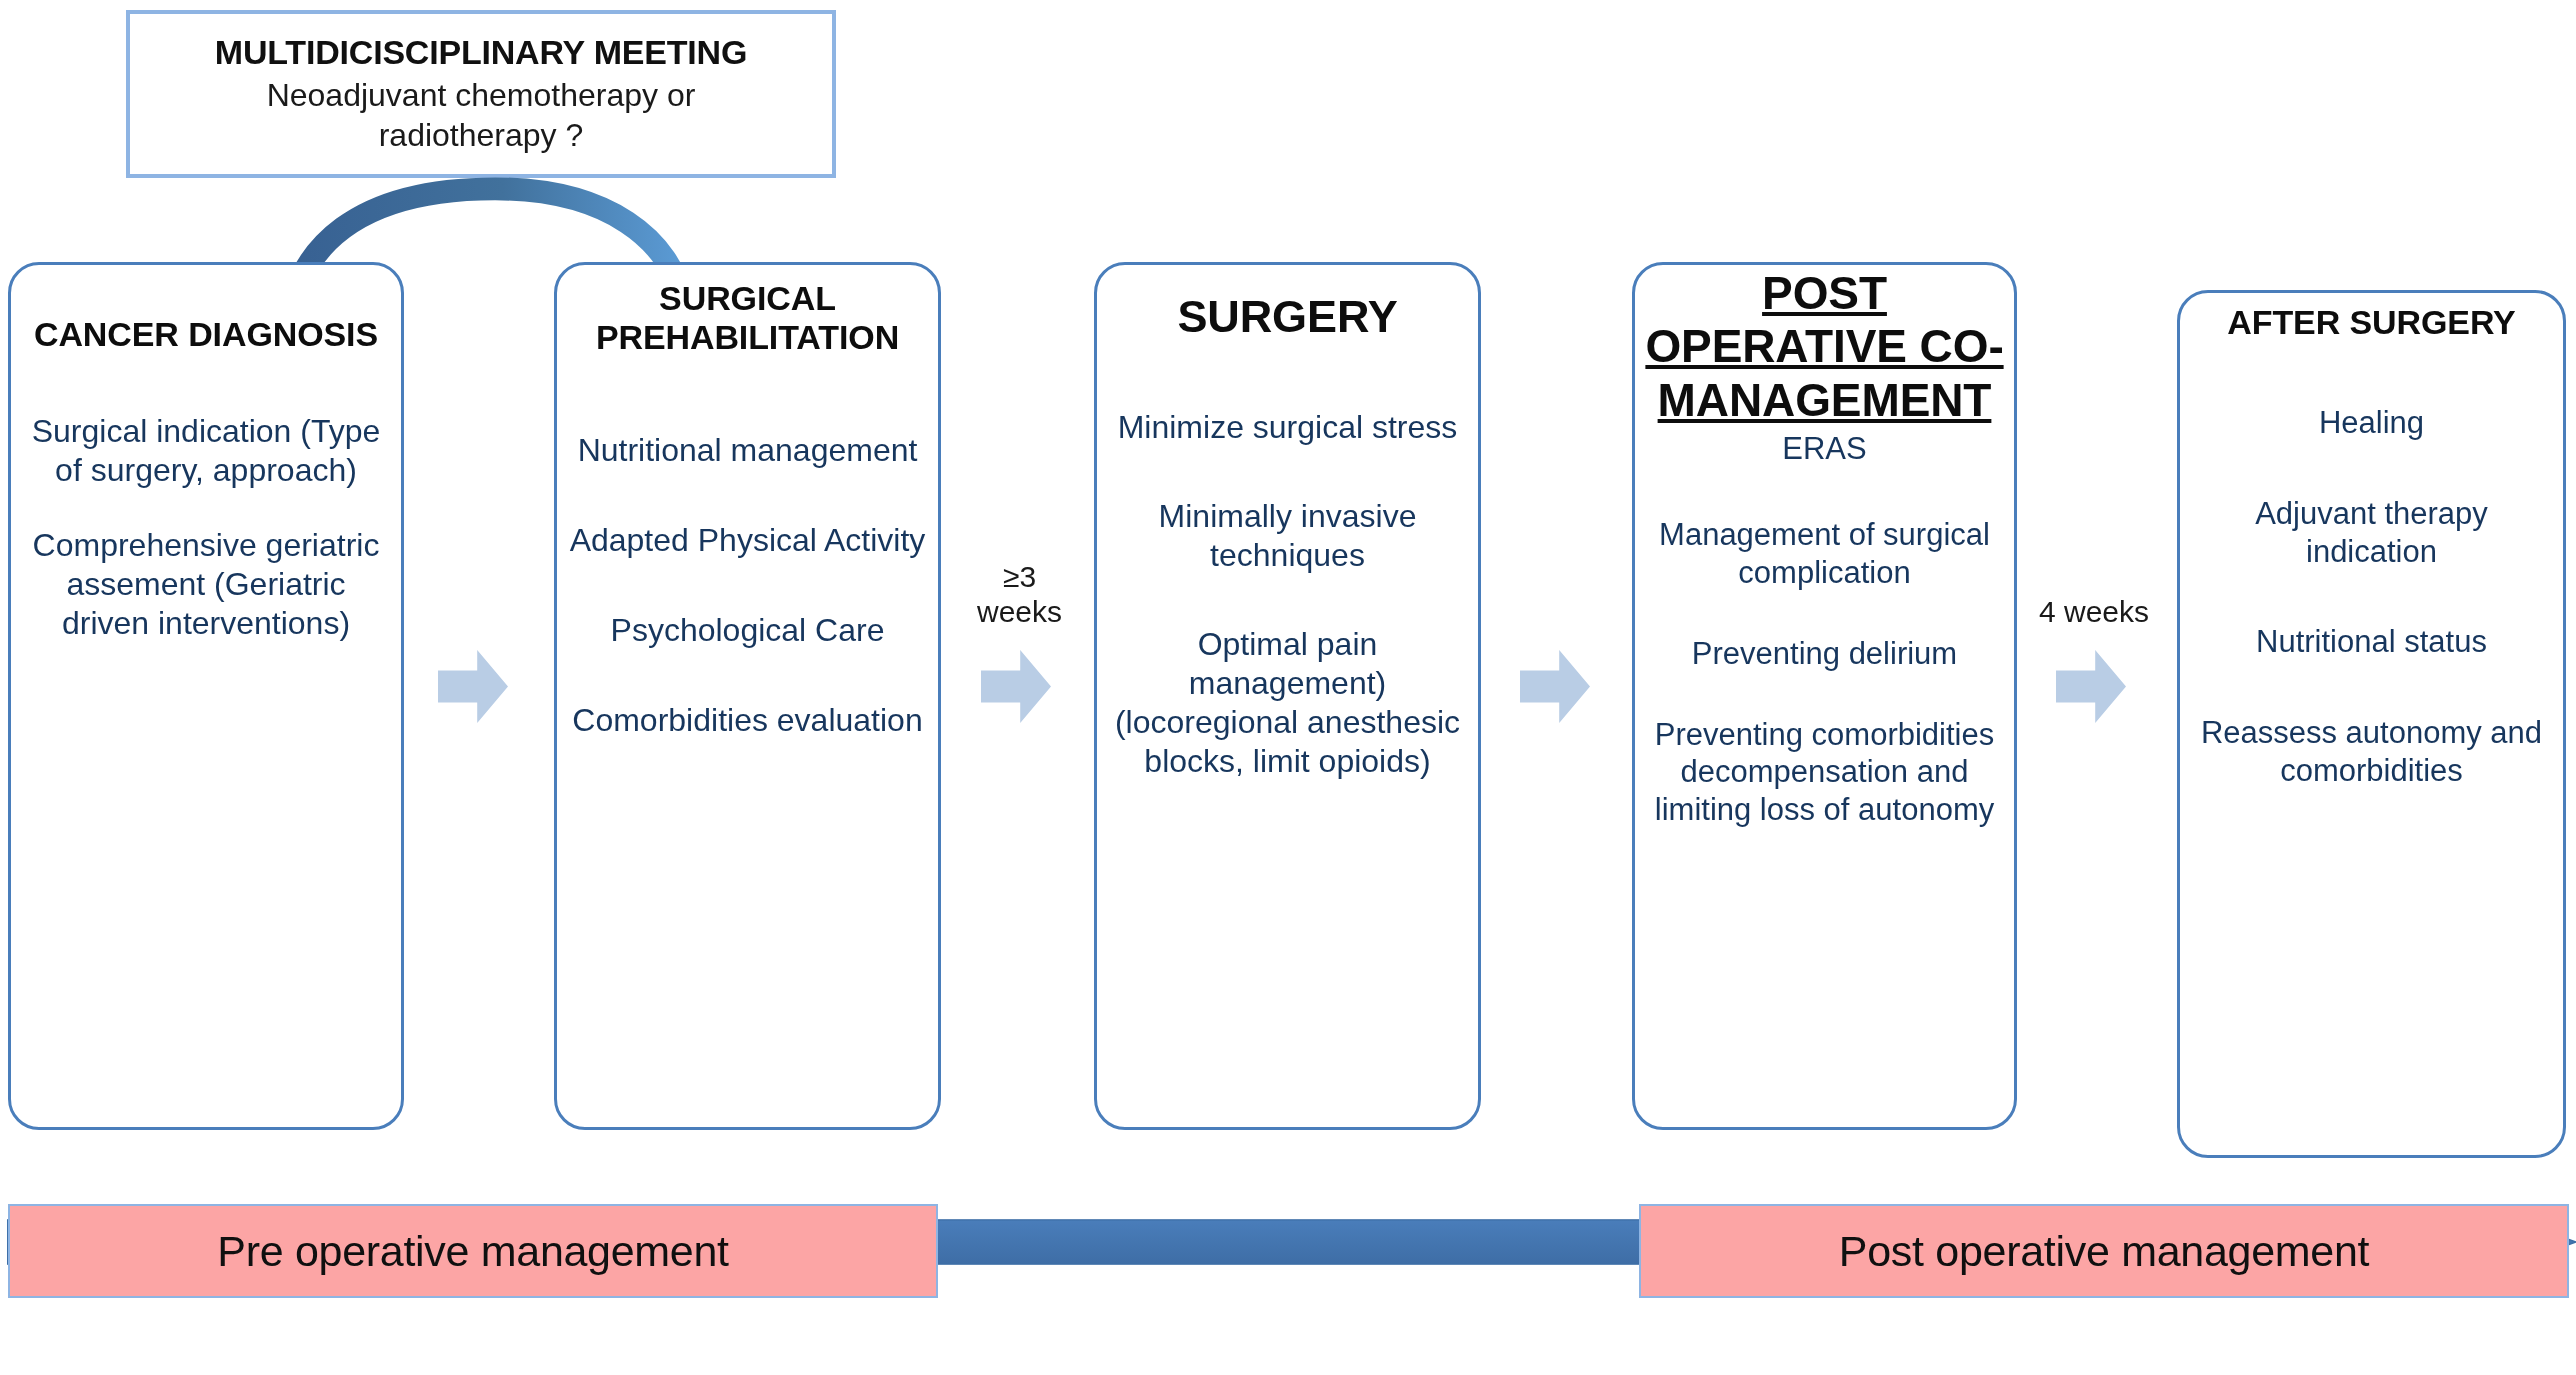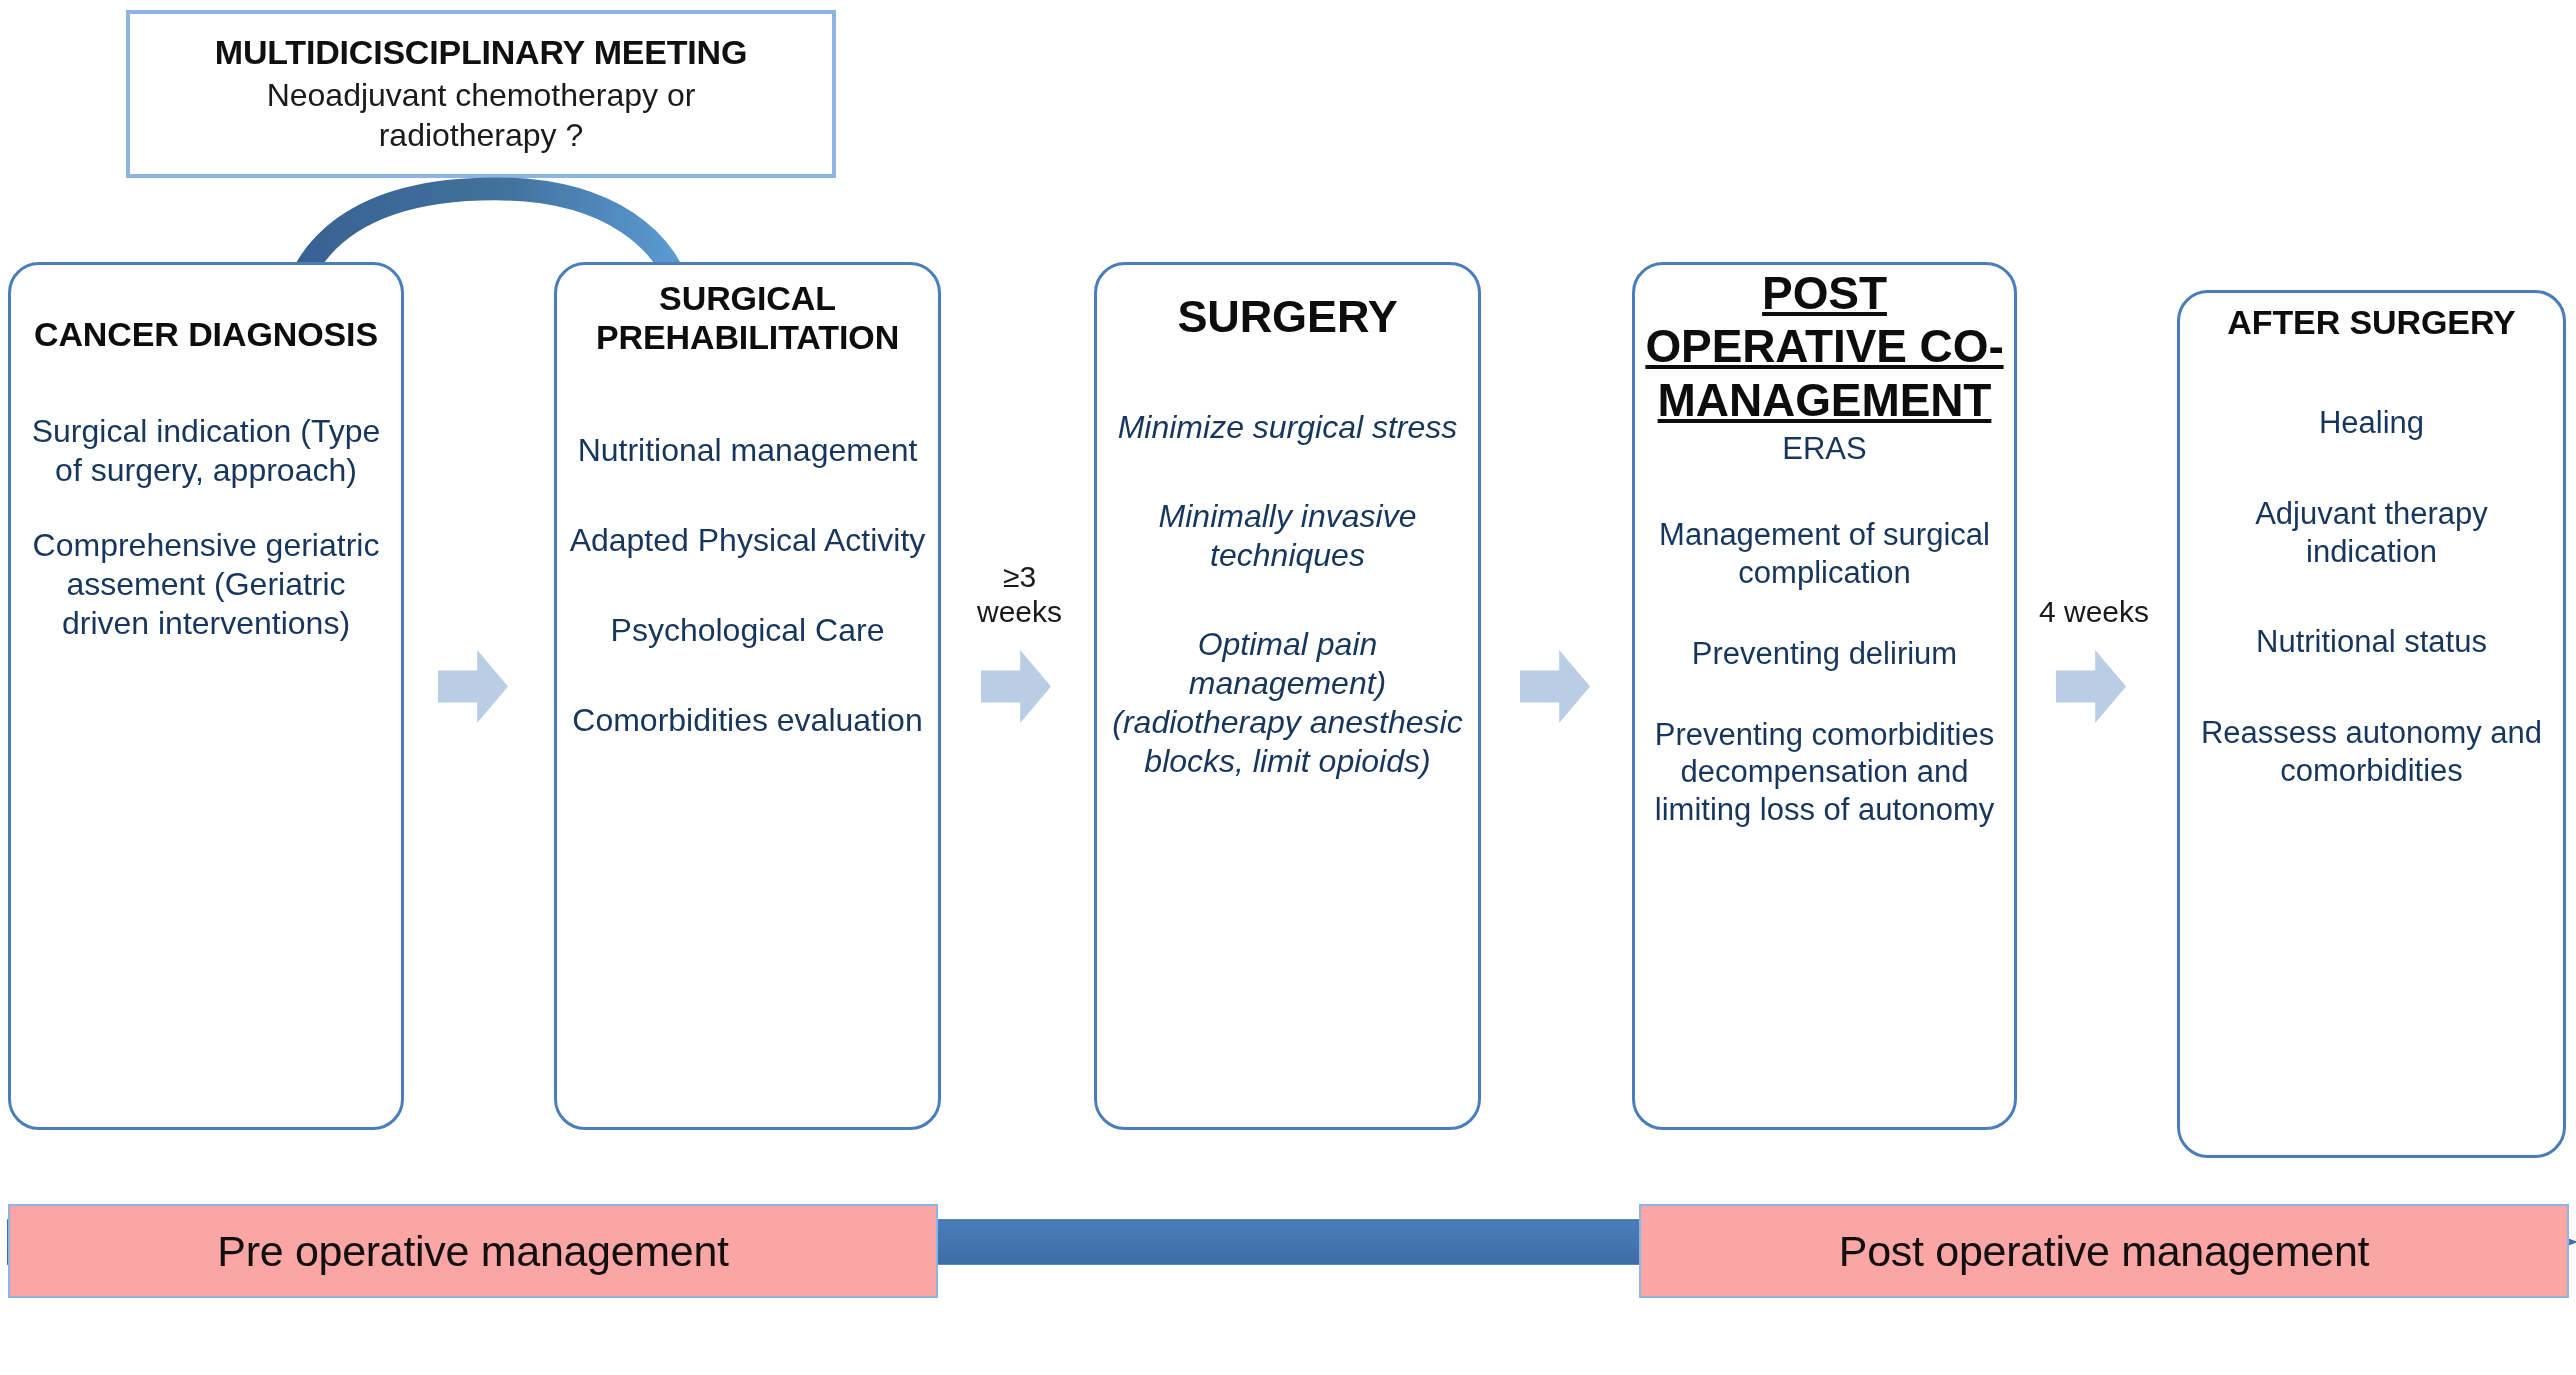--- a/index.html
+++ b/index.html
@@ -98,21 +98,21 @@
   #stage-4 .stage-title { font-size: 34px; padding-top: 9.5px; }
 
   #stage-0 .stage-line { font-size: 32px; }
   #stage-1 .stage-line { font-size: 32px; }
   #stage-2 .stage-line { font-size: 32px; }
   #stage-3 .stage-line { font-size: 31px; }
   #stage-4 .stage-line { font-size: 31px; }
 
   #stage-0 .stage-body { margin-top: 58px; gap: 35px; }
   #stage-1 .stage-body { margin-top: 74px; gap: 51px; }
-  #stage-2 .stage-body { margin-top: 65px; gap: 50px; font-style: italic; }
+  #stage-2 .stage-body { margin-top: 65px; gap: 50px; }
   #stage-3 .stage-body { margin-top: 49px; gap: 43px; }
   #stage-4 .stage-body { margin-top: 62px; gap: 53px; }
 
   .eras-line {
     font-size: 31px;
     color: #17365d;
     text-align: center;
     margin-top: 4px;
   }
 
@@ -223,21 +223,21 @@
   </div>
 
   <div class="interval" id="interval-0">≥3 weeks</div>
   <div class="connector" id="conn-1"></div>
 
   <div class="stage" id="stage-2">
     <div class="stage-title">SURGERY</div>
     <div class="stage-body">
       <div class="stage-line">Minimize surgical stress</div>
       <div class="stage-line">Minimally invasive techniques</div>
-      <div class="stage-line">Optimal pain management) (radiotherapy anesthesic blocks, limit opioids)</div>
+      <div class="stage-line">Optimal pain management) (locoregional anesthesic blocks, limit opioids)</div>
     </div>
   </div>
 
   <div class="connector" id="conn-2"></div>
 
   <div class="stage" id="stage-3">
     <div class="stage-title">POST OPERATIVE CO-MANAGEMENT</div>
     <div class="eras-line">ERAS</div>
     <div class="stage-body">
       <div class="stage-line">Management of surgical complication</div>

